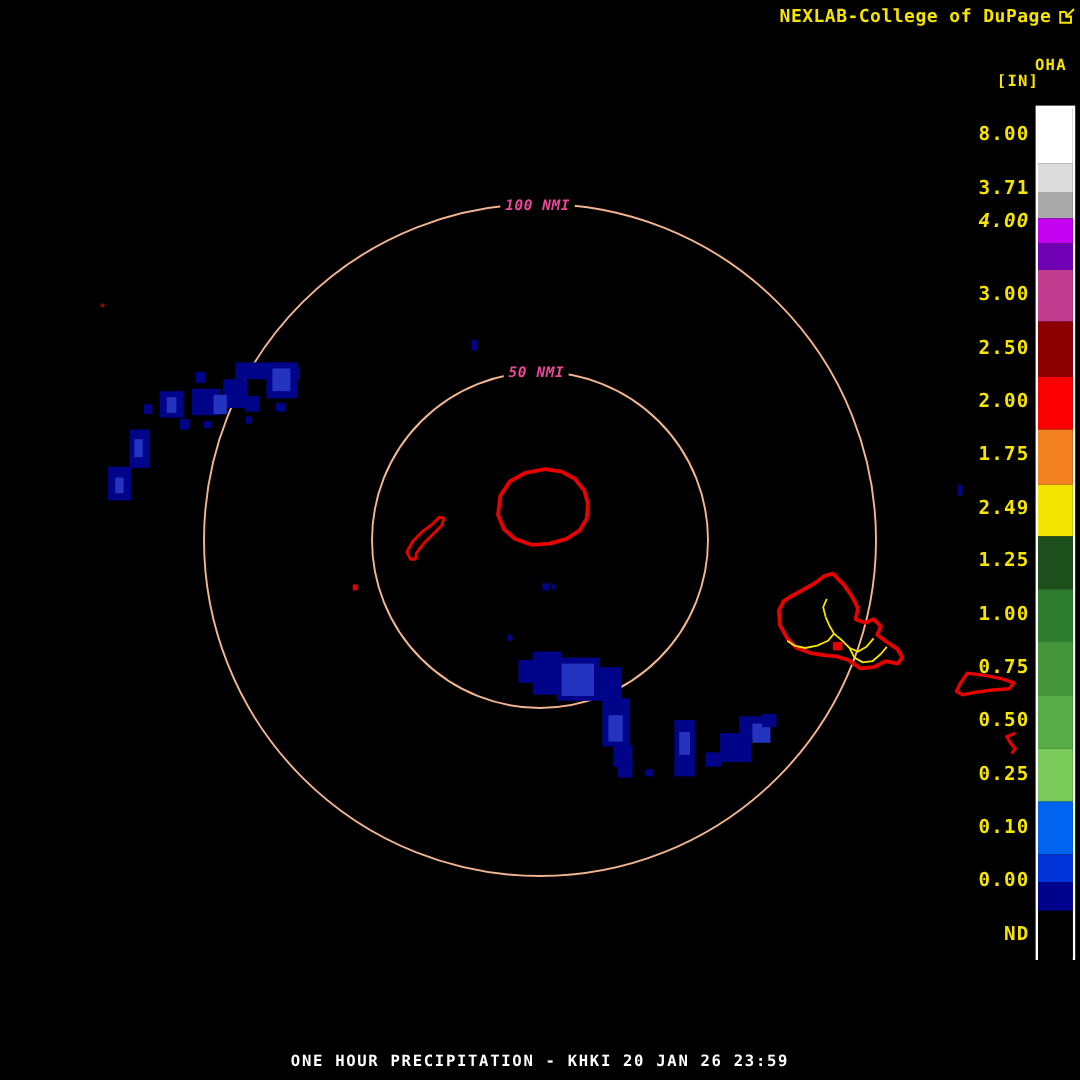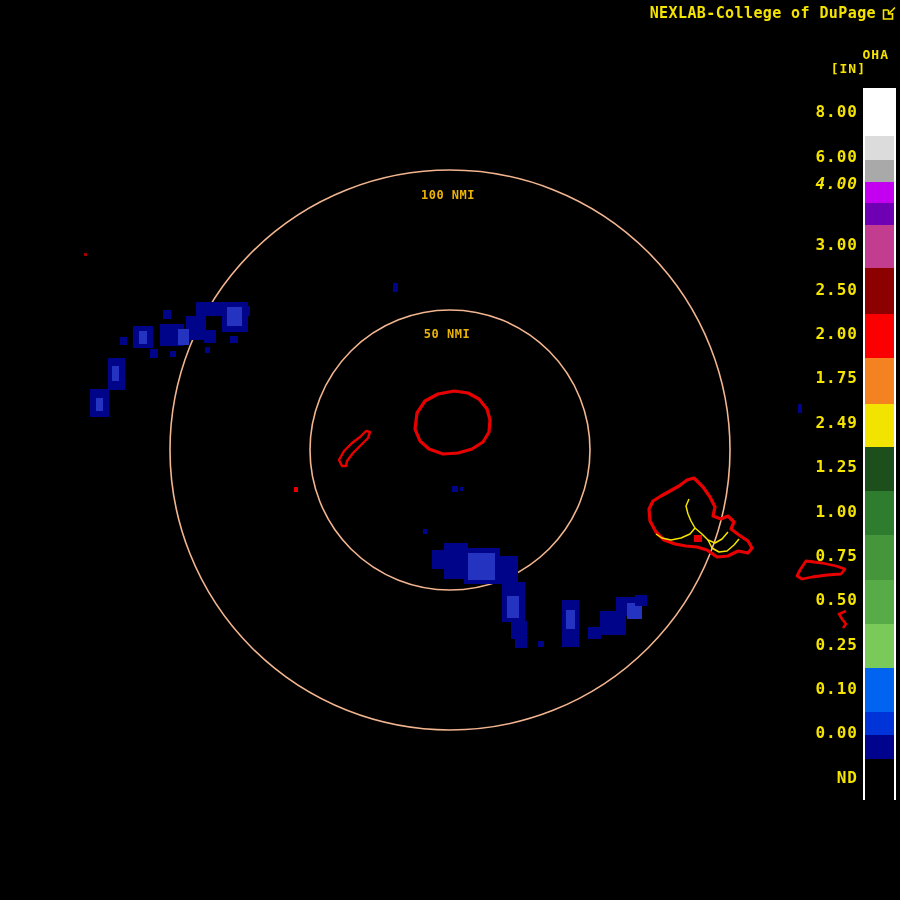--- a/index.html
+++ b/index.html
@@ -25,22 +25,22 @@
     position:absolute;border:2px solid #fff;background:#000;box-sizing:border-box;
   }
   .legend-seg{position:absolute;left:0;width:100%;}
   .legend-tick{
     position:absolute;right:42px;height:16px;line-height:16px;color:#f5e300;
     font-size:16px;font-weight:bold;text-align:right;letter-spacing:1px;white-space:nowrap;
   }
   #map-svg{position:absolute;left:0;top:0;}
   .ring-label{
     position:absolute;transform:translate(-50%,-50%);background:#000;
-    color:#eab308;font-size:12px;font-weight:bold;
-    padding:1px 4px;white-space:nowrap;letter-spacing:0.5px;margin-top:24px;
+    color:#ec4899;font-size:12px;font-weight:bold;font-style:italic;
+    padding:1px 4px;white-space:nowrap;letter-spacing:0.5px;
   }
   .footer-caption{
     position:absolute;left:0;right:0;top:877px;text-align:center;color:#ffffff;
     font-size:13px;font-weight:bold;letter-spacing:1.4px;white-space:nowrap;
   }
 </style>
 </head>
 <body>
 
 <div id="stage">
@@ -132,25 +132,26 @@
       <div class="legend-seg" style="top: 401px; height: 44px; background: rgb(46, 125, 46);"></div>
       <div class="legend-seg" style="top: 445px; height: 45px; background: rgb(69, 150, 58);"></div>
       <div class="legend-seg" style="top: 490px; height: 44px; background: rgb(88, 172, 71);"></div>
       <div class="legend-seg" style="top: 534px; height: 44px; background: rgb(121, 202, 88);"></div>
       <div class="legend-seg" style="top: 578px; height: 44px; background: rgb(0, 100, 240);"></div>
       <div class="legend-seg" style="top: 622px; height: 23px; background: rgb(0, 52, 216);"></div>
       <div class="legend-seg" style="top: 645px; height: 24px; background: rgb(0, 4, 140);"></div>
       <div class="legend-seg" style="top: 669px; height: 41px; background: rgb(0, 0, 0);"></div>
     </div>
 
+  <div class="footer-caption">ONE HOUR PRECIPITATION - KHKI 20 JAN 26 23:59</div>
 
 <div class="ring-label" style="left: 448px; top: 171px;">100 NMI</div>
     <div class="ring-label" style="left: 447px; top: 310px;">50 NMI</div>
     <div class="legend-tick" style="top: 104px;">8.00</div>
-    <div class="legend-tick" style="top: 149px;">6.00</div>
+    <div class="legend-tick" style="top: 149px;">3.71</div>
     <div class="legend-tick" style="top: 176px; font-style: italic;">4.00</div>
     <div class="legend-tick" style="top: 237px;">3.00</div>
     <div class="legend-tick" style="top: 282px;">2.50</div>
     <div class="legend-tick" style="top: 326px; margin-left: 48px;">2.00</div>
     <div class="legend-tick" style="top: 370px;">1.75</div>
     <div class="legend-tick" style="top: 415px;">2.49</div>
     <div class="legend-tick" style="top: 459px;">1.25</div>
     <div class="legend-tick" style="top: 504px;">1.00</div>
     <div class="legend-tick" style="top: 548px;">0.75</div>
     <div class="legend-tick" style="top: 592px;">0.50</div>

